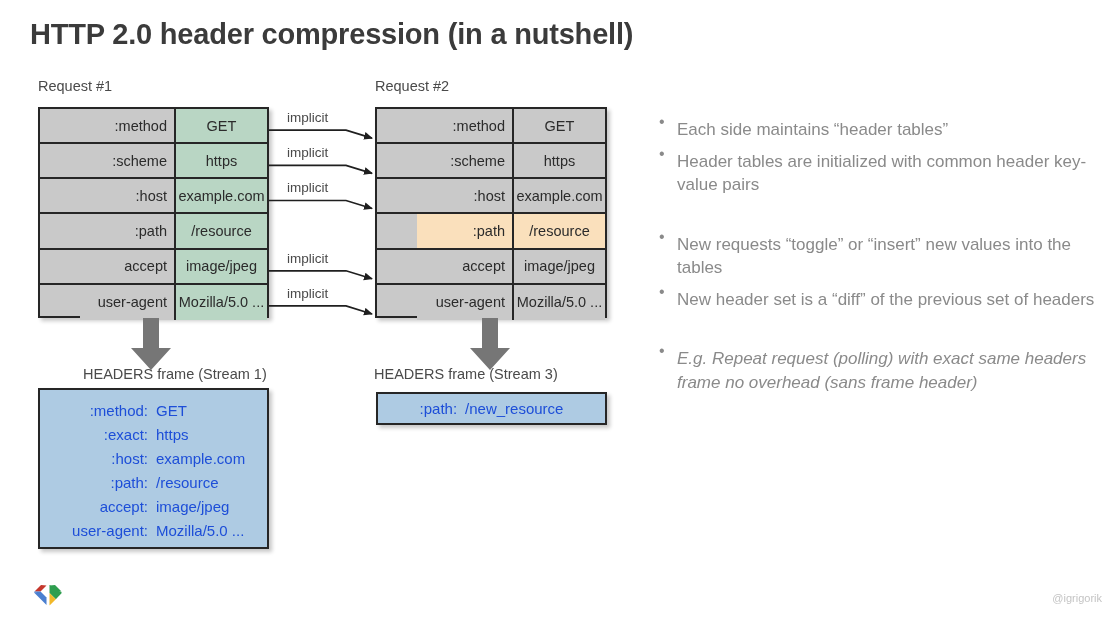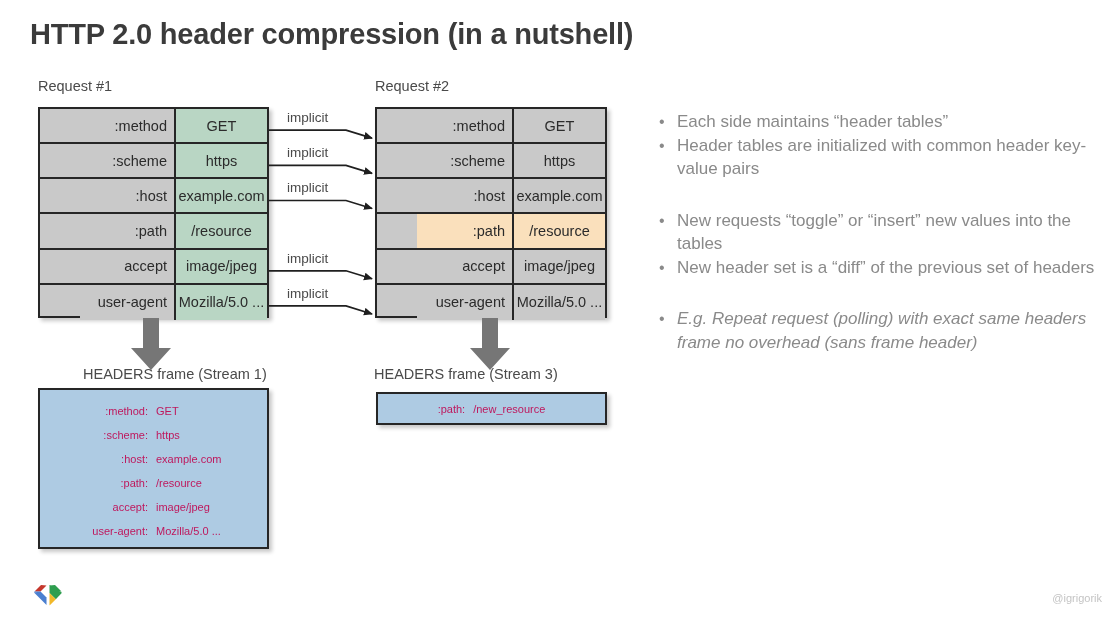--- a/index.html
+++ b/index.html
@@ -108,22 +108,22 @@
   #frame-box-1 {
     left: 38px; top: 388px; width: 231px; height: 161px;
     padding: 9px 10px 9px 0;
   }
   #frame-box-2 {
     left: 376px; top: 392px; width: 231px; height: 33px;
     display: flex; align-items: center;
   }
   .frame-line {
     display: flex;
-    font-size: 11px;
-    color: #be185d;
+    font-size: 15px;
+    color: #1d4ed8;
     line-height: 24px;
     white-space: nowrap;
     align-items: flex-end;
   }
   .frame-line .fk {
     width: 116px;
     text-align: right;
     padding-right: 8px;
     box-sizing: border-box;
   }
@@ -146,21 +146,21 @@
   .bullet .dot {
     width: 22px;
     flex: none;
     color: #8a8a8a;
     font-size: 16px;
     line-height: 23.5px;
     text-align: left;
     padding-left: 4px;
     box-sizing: border-box;
   }
-  .bullet .btxt { flex: 1; }
+  .bullet .btxt { flex: 1; margin-top: 8px; }
   .bullet.italic .btxt { font-style: italic; }
   .spacer-md { height: 28px; }
 
   
   #logo {
     position: absolute;
     left: 28px; top: 582px;
     width: 40px; height: 38px;
   }
   #handle {
@@ -264,21 +264,21 @@
     <div class="implicit-label" style="left: 287px; top: 250.8px;">implicit</div>
     <div class="implicit-label" style="left: 287px; top: 285.96px;">implicit</div>
   </div>
 
 <div class="frame-box" id="frame-box-1">
     <div class="frame-line">
       <span class="fk">:method:</span>
       <span class="fv">GET</span>
     </div>
     <div class="frame-line">
-      <span class="fk">:scheme:</span>
+      <span class="fk">:exact:</span>
       <span class="fv">https</span>
     </div>
     <div class="frame-line">
       <span class="fk">:host:</span>
       <span class="fv">example.com</span>
     </div>
     <div class="frame-line">
       <span class="fk">:path:</span>
       <span class="fv">/resource</span>
     </div>

